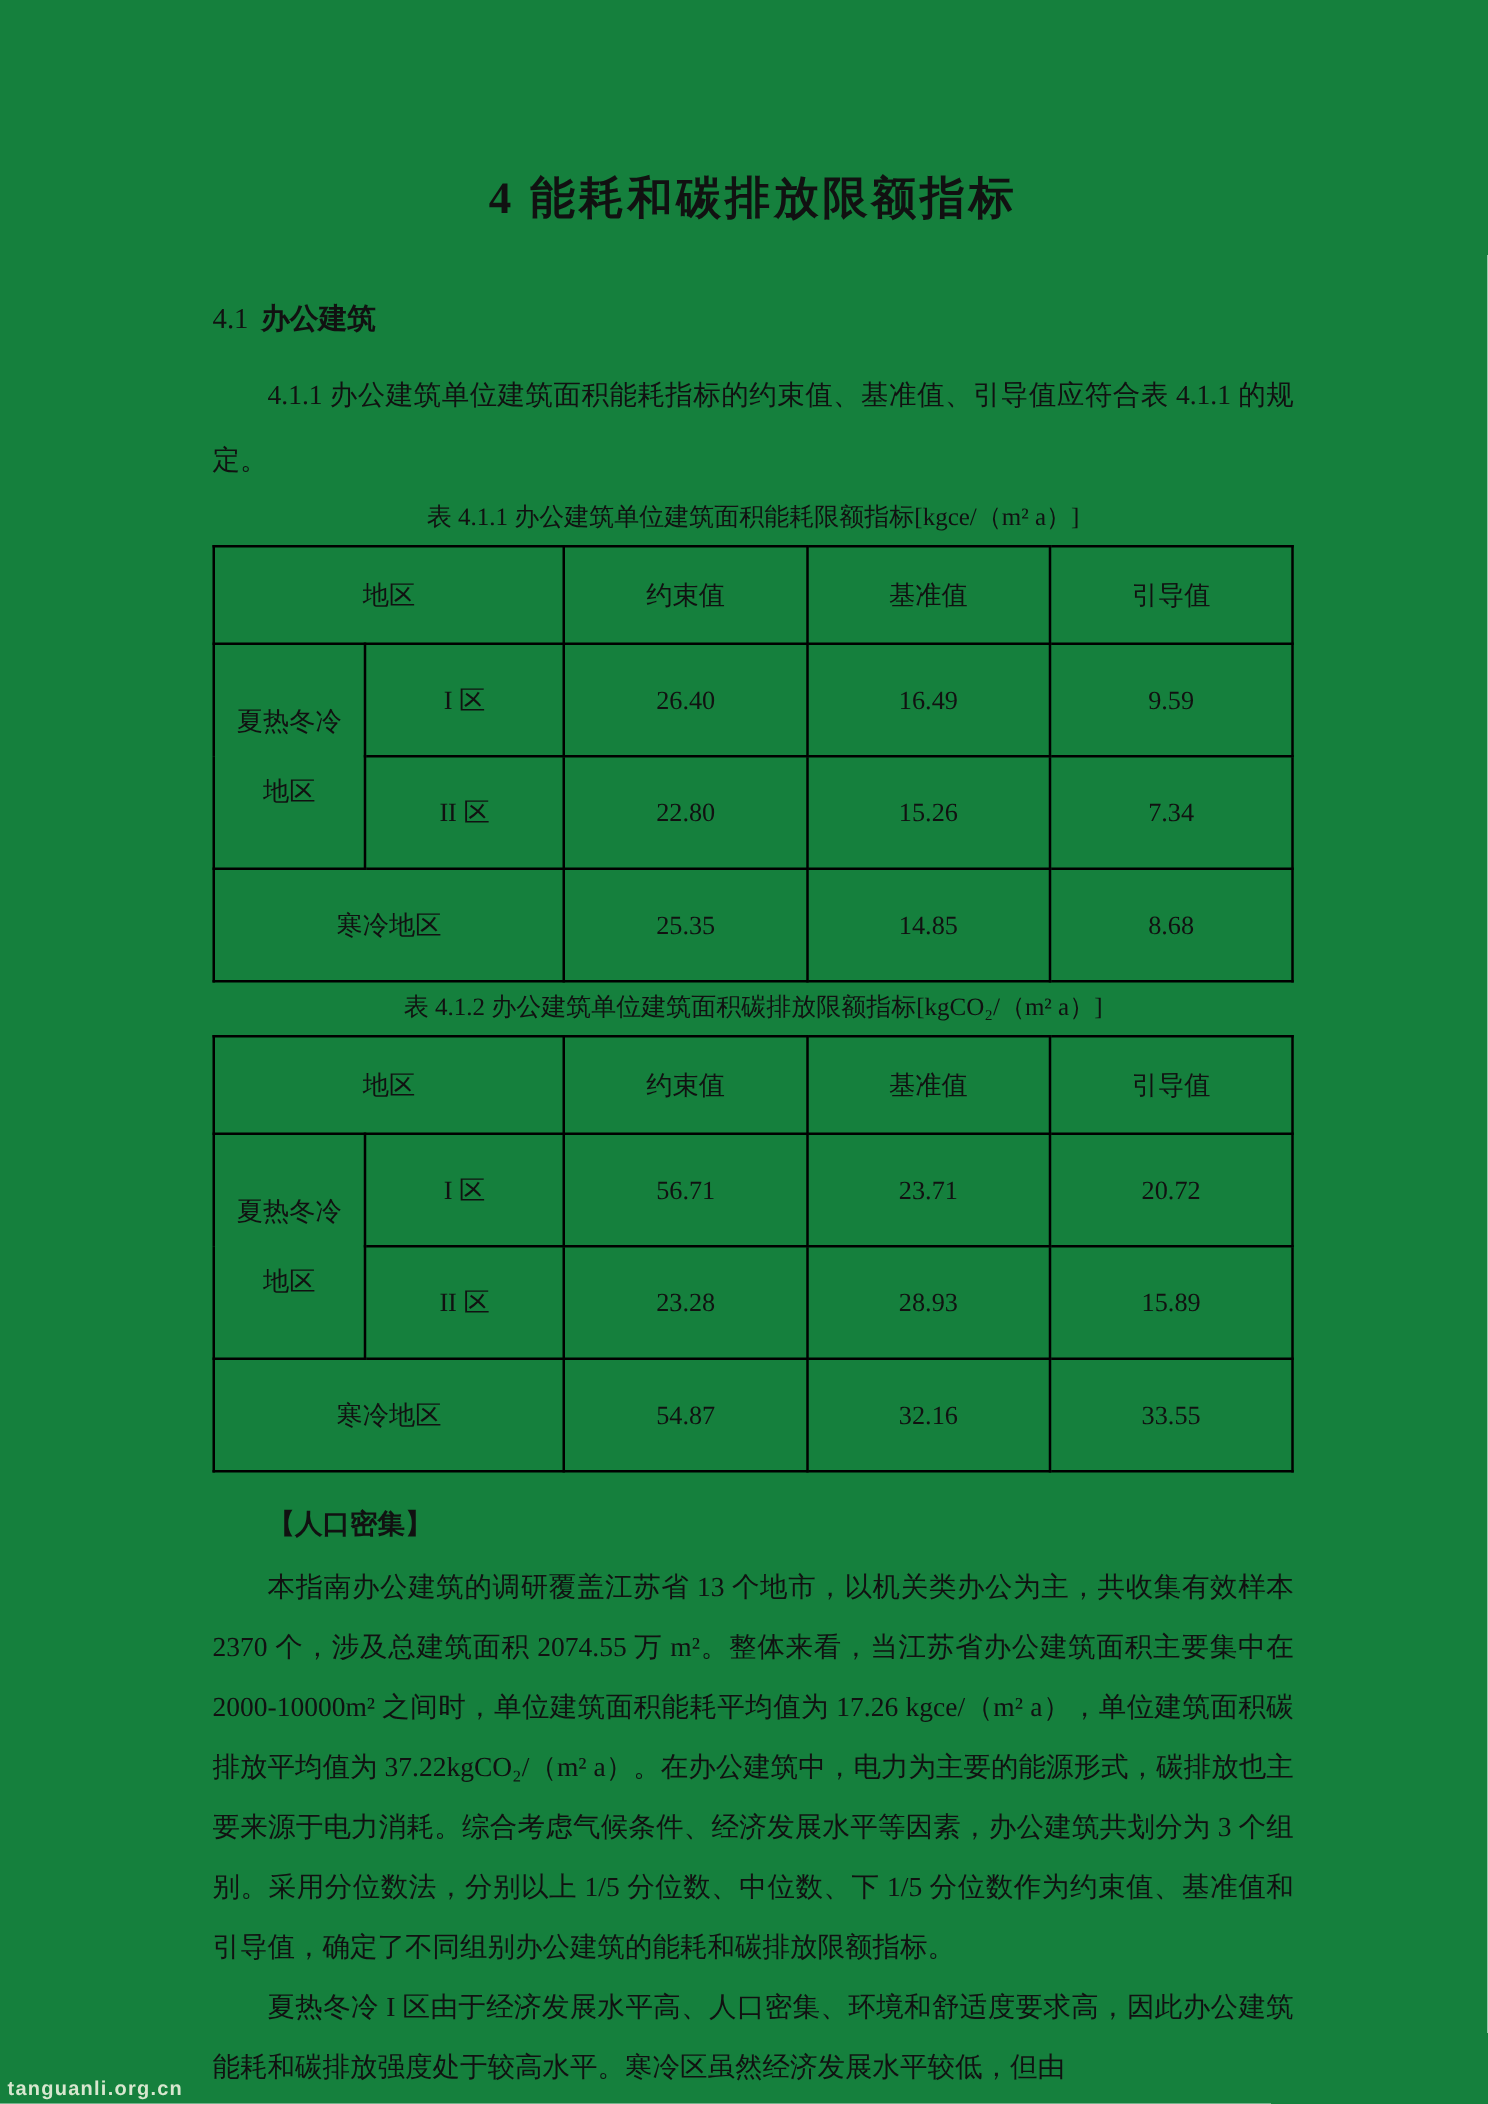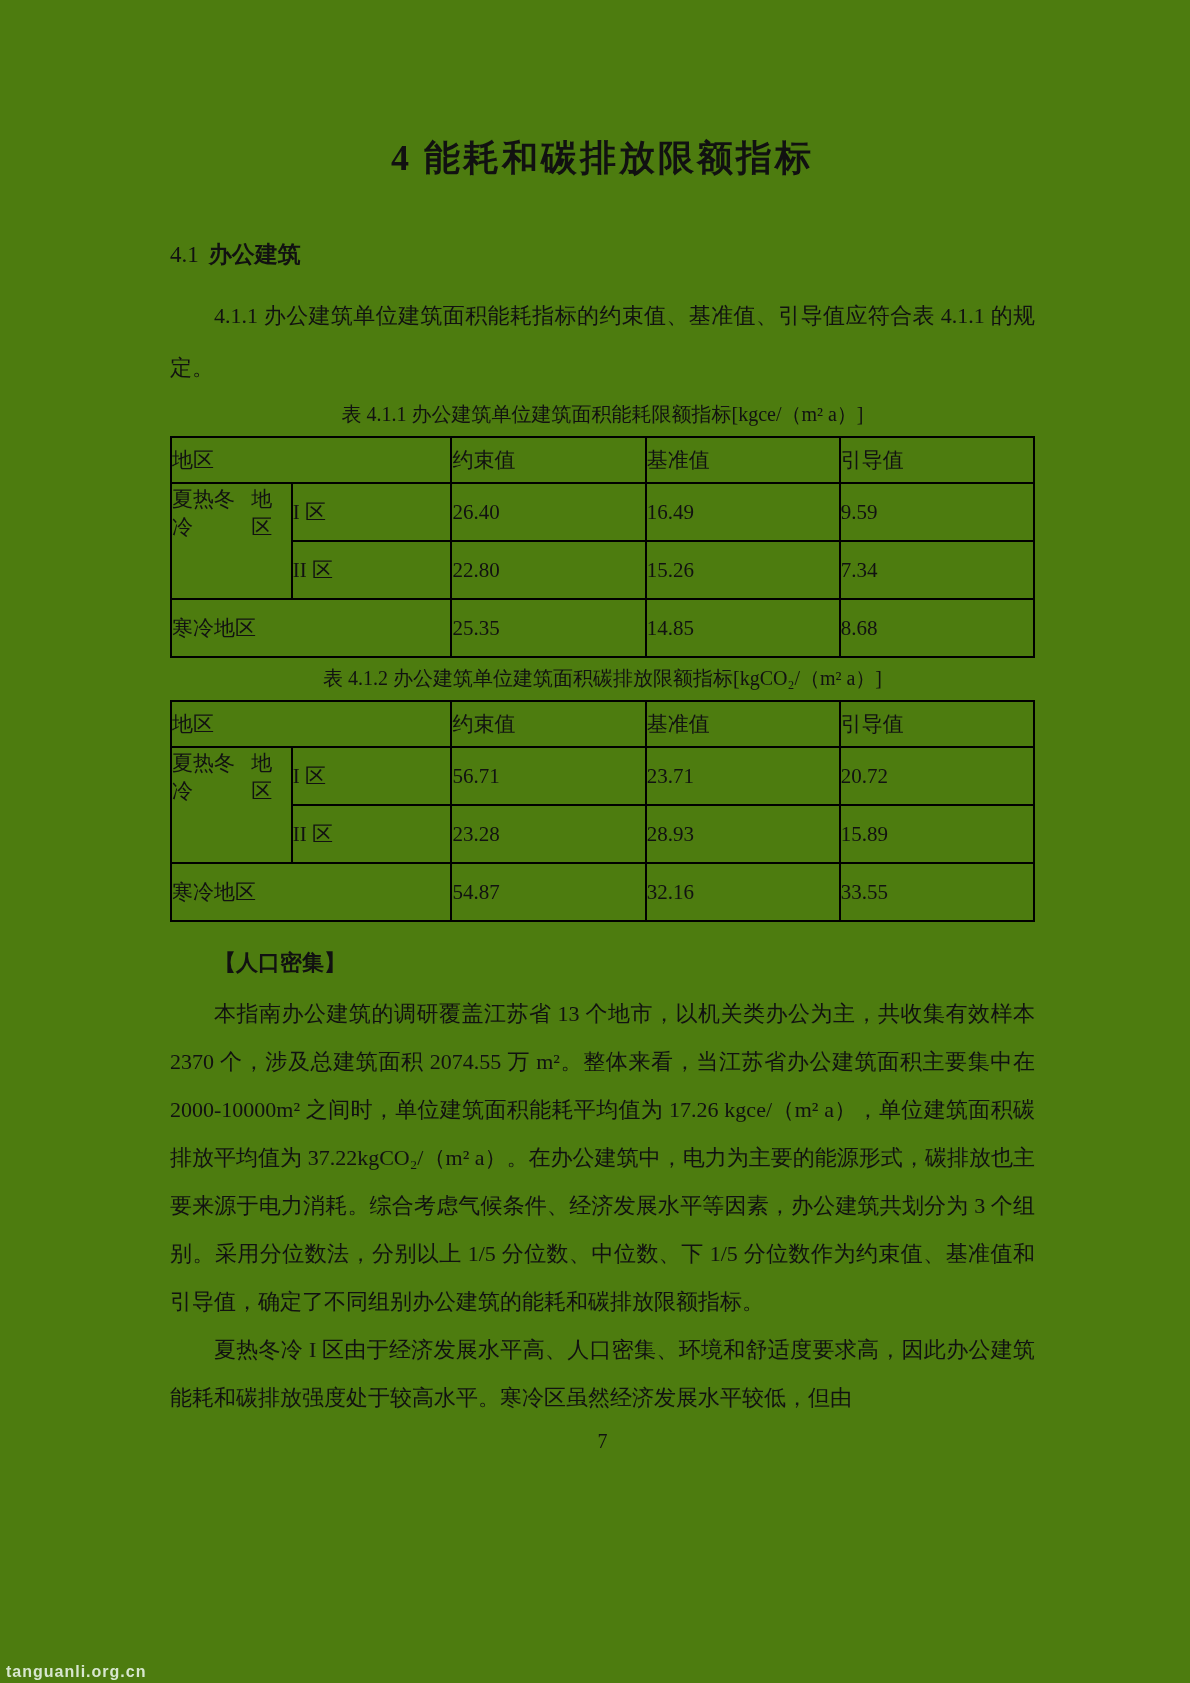--- a/index.html
+++ b/index.html
@@ -4,21 +4,21 @@
 <style>
   html, body {
     margin: 0;
     padding: 0;
     background: #ffffff;
   }
   .sheet {
     position: relative;
     width: 1190px;
     height: 1683px;
-    background: #4d7c0f;
+    background: #15803d;
     overflow: hidden;
     color: #111;
     font-family: "Liberation Serif", "DejaVu Serif", serif;
   }
   .content {
     padding: 134px 155px 0 170px;
   }
   .doc-title {
     margin: 0;
     text-align: center;
@@ -55,30 +55,30 @@
     line-height: 28px;
   }
   table.limit-table {
     width: 100%;
     border-collapse: collapse;
     table-layout: fixed;
     margin: 0;
   }
   table.limit-table td {
     border: 2px solid #000;
-    text-align: left;
+    text-align: center;
     vertical-align: middle;
     font-size: 21px;
-    padding: 0;
+    padding: 16px;
   }
   table.limit-table tr.hrow td { height: 44px; }
   table.limit-table tr.drow td { height: 56px; }
   .region-split {
     display: flex;
-    flex-direction: row;
+    flex-direction: column;
     justify-content: space-around;
     height: 112px;
   }
   .commentary-heading {
     margin-top: 26px;
     text-indent: 2em;
     font-size: 22px;
     line-height: 30px;
     font-weight: 700;
     font-family: "Liberation Sans", "DejaVu Sans", sans-serif;

